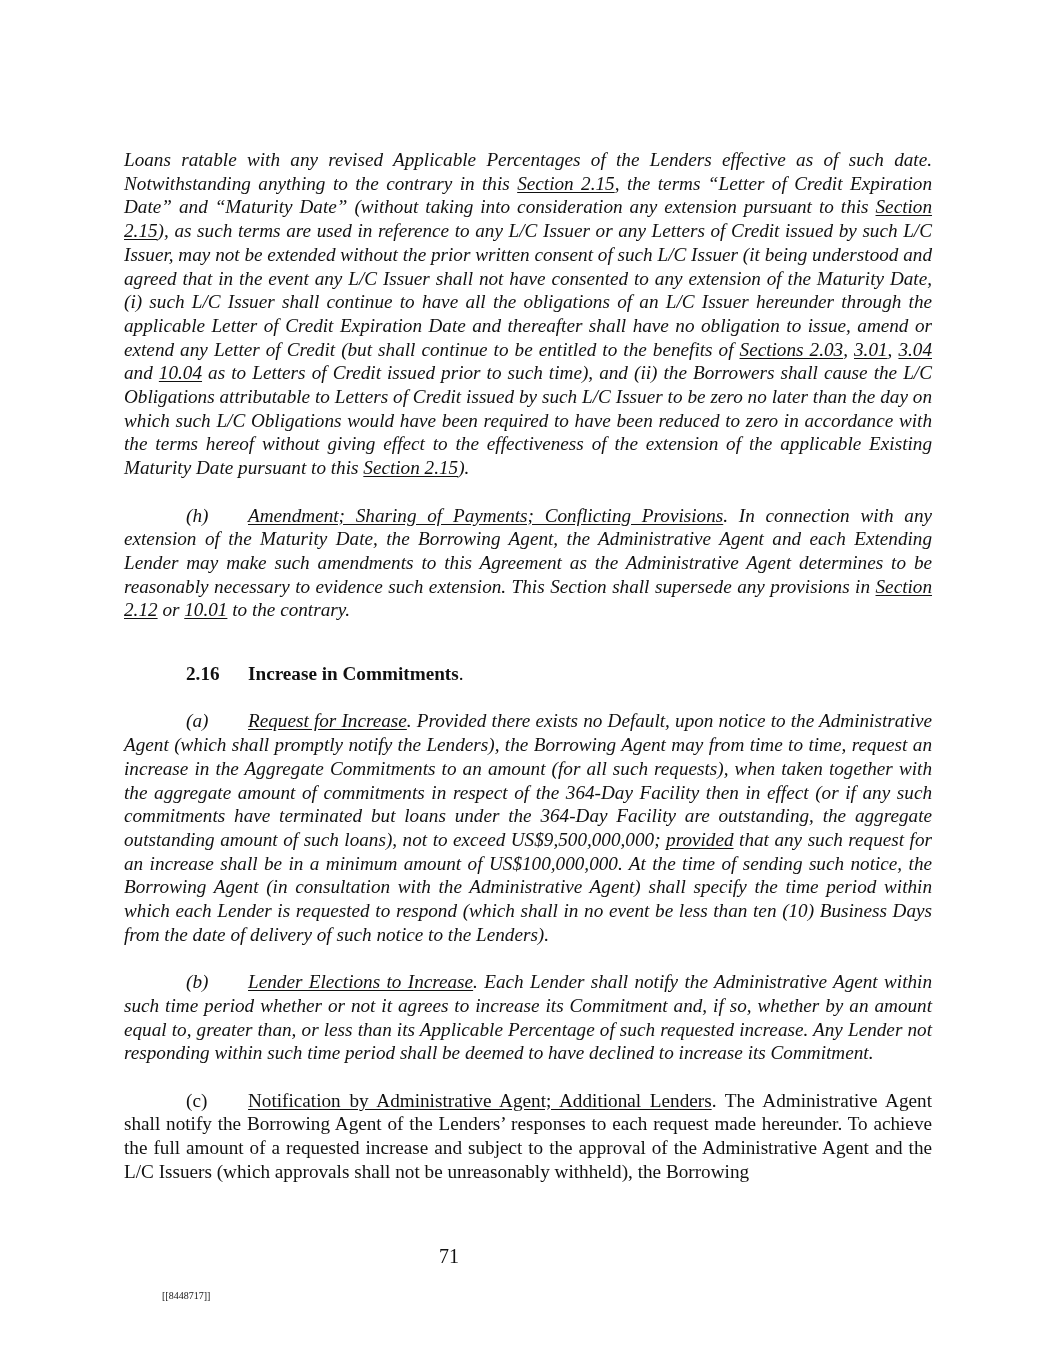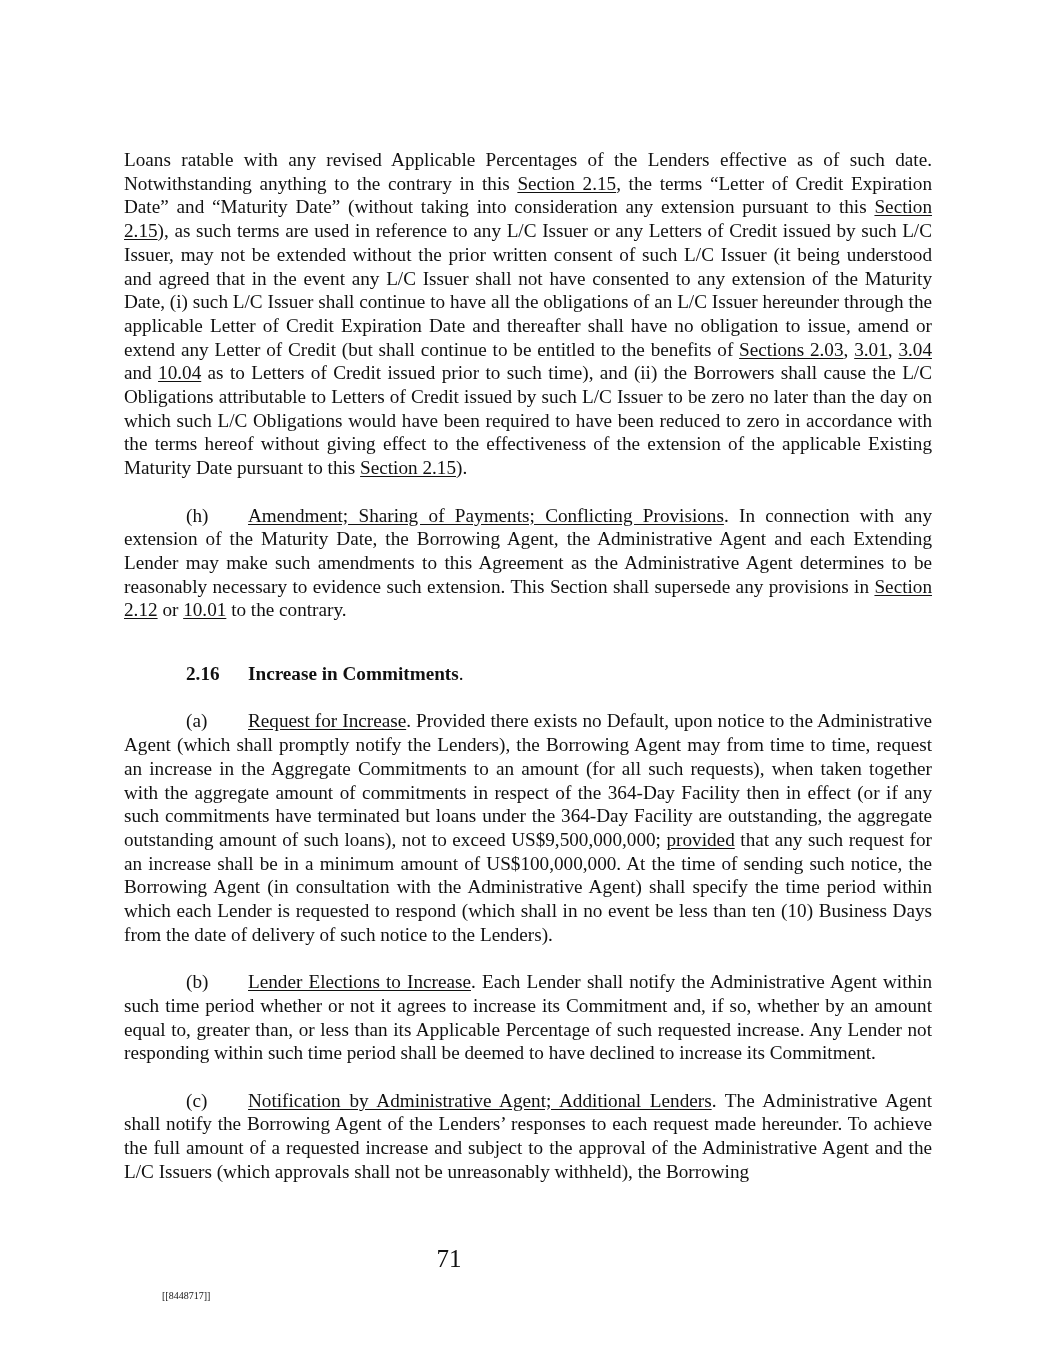--- a/index.html
+++ b/index.html
@@ -21,21 +21,21 @@
       top: 148px;
       width: 808px;
     }
     p {
       margin: 0;
       font-size: 19.2px;
       line-height: 23.7px;
       text-align: justify;
       text-justify: inter-word;
     }
-    .para { margin-bottom: 23.7px; }
+    .para { margin-bottom: 23.7px; font-style: italic; }
     .indent { text-indent: 62px; }
     .tab-label {
       display: inline-block;
       width: 62px;
       text-indent: 0;
     }
     .u { text-decoration: underline; text-underline-offset: 2px; }
     .heading {
       font-weight: bold;
       padding-left: 62px;
@@ -46,21 +46,21 @@
       display: inline-block;
       width: 62px;
     }
     .heading .period { font-weight: normal; }
     .page-number {
       position: absolute;
       top: 1245px;
       left: 0;
       width: 898px;
       text-align: center;
-      font-size: 25px;
+      font-size: 20px;
     }
     .doc-id {
       position: absolute;
       top: 1290px;
       left: 124px;
       font-size: 10px;
       font-family: "Liberation Serif", serif;
       margin-left: 38px;
     }
   </style>

